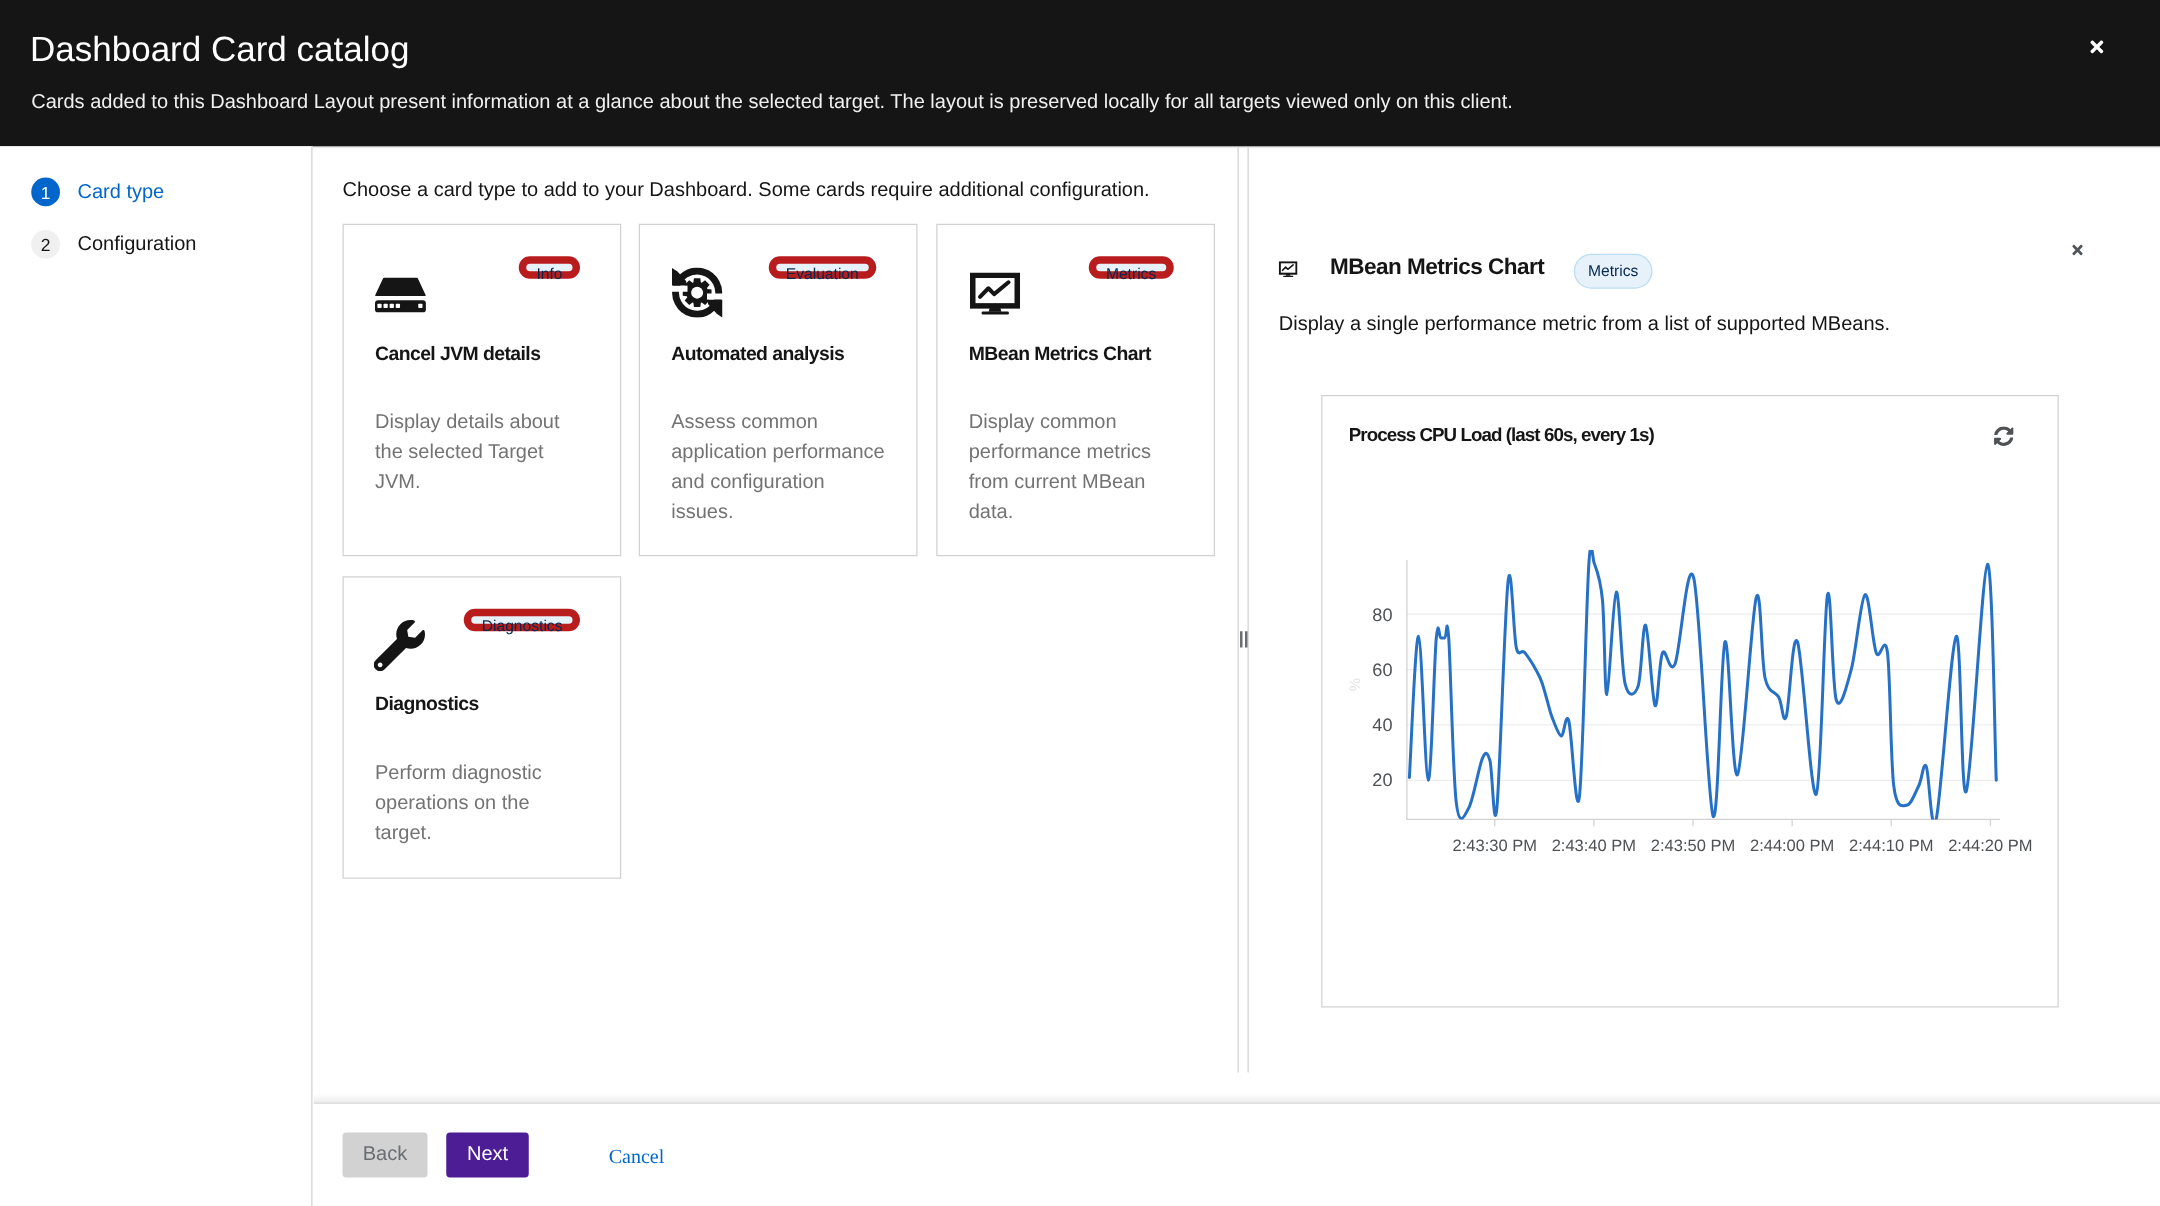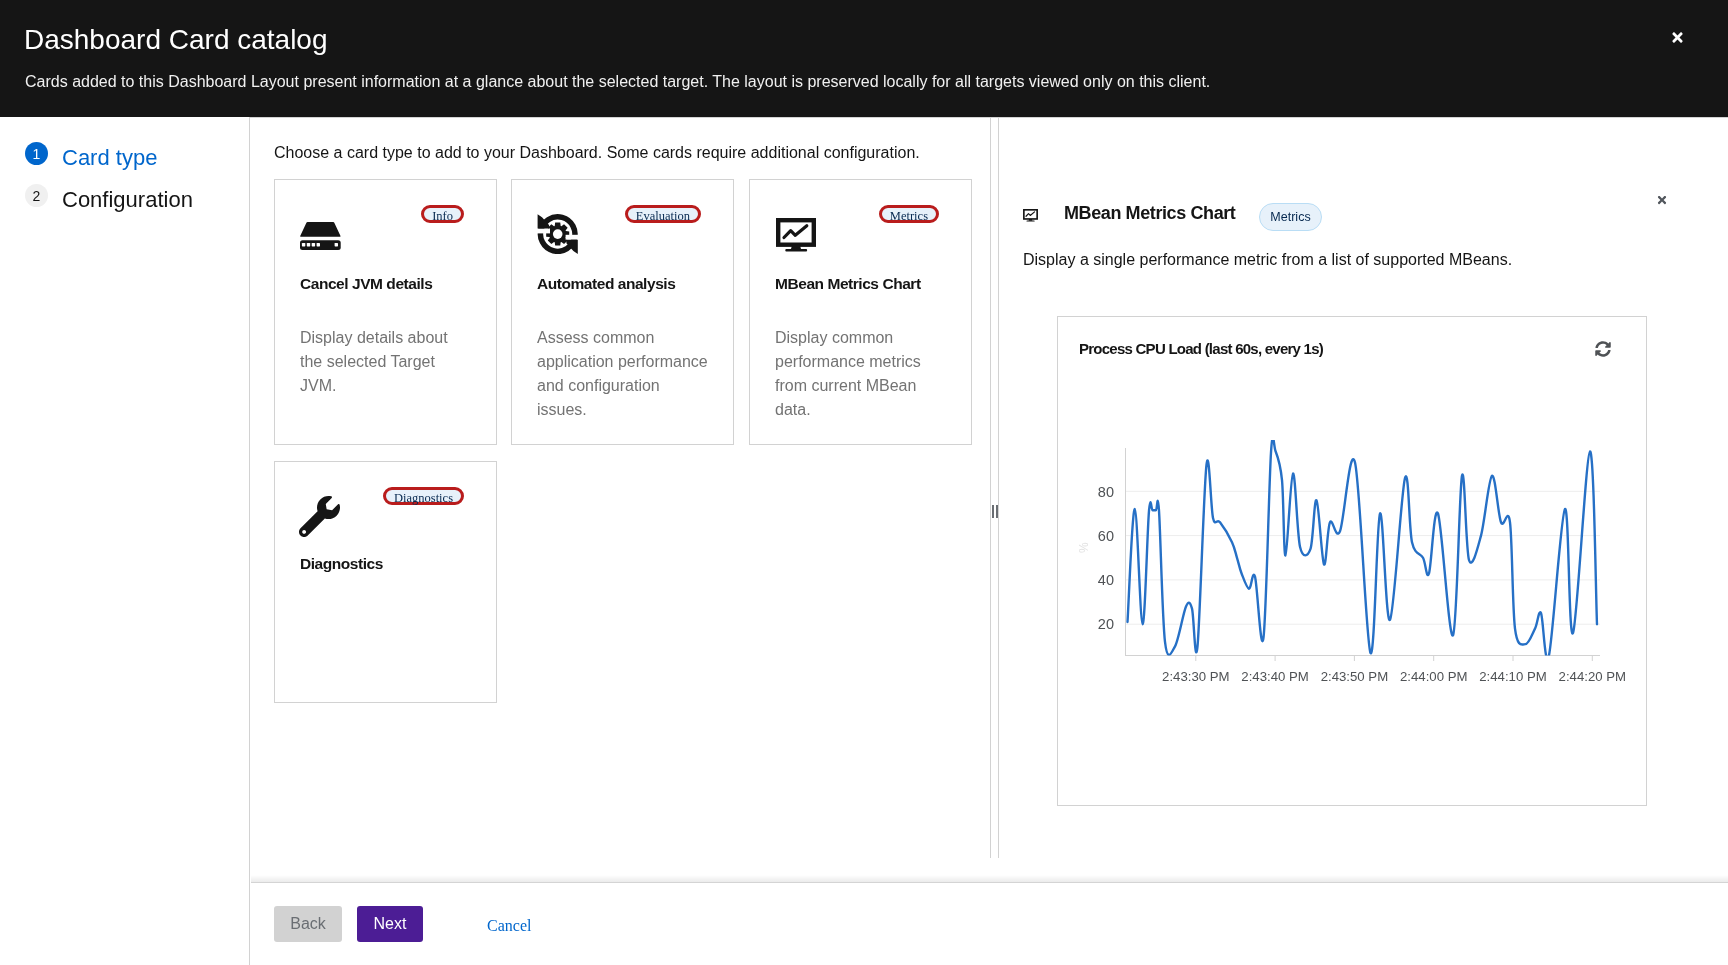--- a/index.html
+++ b/index.html
@@ -5,26 +5,26 @@
 * { margin:0; padding:0; box-sizing:border-box; }
 html,body { width:1728px; height:965px; background:#fff; font-family:"Liberation Sans",sans-serif; overflow:hidden; }
 .abs { position:absolute; }
 #page { position:relative; width:1728px; height:965px; }
 #hdr { left:0; top:0; width:1728px; height:117px; background:#151515; }
 #hdr h1 { position:absolute; left:24px; top:23.5px; font-size:28px; font-weight:400; color:#fff; }
 #hdr p { position:absolute; left:25px; top:73px; font-size:16px; color:#f0f0f0; }
 #body { left:0; top:117px; width:1728px; height:848px; border-top:1px solid #d2d2d2; }
 #nav { left:0; top:117px; width:250px; height:848px; border-right:1px solid #d2d2d2; background:#fff; }
 .stepc { position:absolute; width:23px; height:23px; border-radius:50%; font-size:14px; display:flex; align-items:center; justify-content:center; }
-.steplbl { position:absolute; font-size:22px; }
+.steplbl { position:absolute; font-size:16px; }
 #split1 { left:990px; top:118px; width:1px; height:740px; background:#d2d2d2; }
 #split2 { left:998px; top:118px; width:1px; height:740px; background:#d2d2d2; }
 #grip { left:992px; top:505px; width:6px; height:13px; border-left:2px solid #6a6e73; border-right:2px solid #6a6e73; }
 .card { position:absolute; width:223px; background:#fff; border:1px solid #d2d2d2; }
-.pill { position:absolute; height:18px; border-radius:9px; background:#e7f1fa; border:3px solid #b91c1c; color:#06284f; font-size:12.5px; line-height:16px; padding:0 8px; top:25px; right:32px;font-family:Liberation Serif, serif; }
+.pill { position:absolute; height:18px; border-radius:9px; background:#e7f1fa; border:6px solid #b91c1c; color:#06284f; font-size:12.5px; line-height:16px; padding:0 8px; top:25px; right:32px; }
 .ctitle { position:absolute; left:25px; top:95px; font-size:15.5px; font-weight:700; color:#151515; letter-spacing:-0.45px; }
 .cdesc { position:absolute; left:25px; top:146px; font-size:16px; line-height:24px; color:#737373; }
 .cicon { position:absolute; left:25px; }
 #choose { left:274px; top:144px; font-size:16px; color:#151515; }
 #dtitle { left:1064px; top:203px; font-size:18px; font-weight:700; color:#151515; letter-spacing:-0.4px; }
 #dpill { left:1259px; top:203px; width:63px; height:28px; border-radius:14px; background:#e7f1fa; border:1px solid #b9ddf5; color:#06284f; font-size:12.5px; text-align:center; line-height:26px; }
 #ddesc { left:1023px; top:251px; font-size:16px; color:#151515; }
 #pcard { left:1057px; top:316px; width:590px; height:490px; border:1px solid #d2d2d2; background:#fff; }
 #ptitle { left:1079px; top:340px; font-size:15px; font-weight:700; color:#151515; letter-spacing:-0.75px; }
 #fline { left:251px; top:882px; width:1477px; height:1px; background:#d4d4d4; }
@@ -96,20 +96,21 @@
     <div class="ctitle">MBean Metrics Chart</div>
     <div class="cdesc">Display common<br>performance metrics<br>from current MBean<br>data.</div>
   </div>
 
   <div class="card" style="left:274px;top:461px;height:242px;">
     <span class="pill">Diagnostics</span>
     <svg class="cicon" style="left:24px;top:34px" width="41" height="41" viewBox="0 0 512 512">
       <path fill="#151515" d="M507.73 109.1c-2.24-9.03-13.54-12.09-20.12-5.51l-74.36 74.36-67.88-11.31-11.31-67.88 74.36-74.36c6.62-6.62 3.43-17.9-5.66-20.16-47.38-11.74-99.55.91-136.58 37.93-39.64 39.64-50.55 97.1-34.05 147.2L18.74 402.76c-24.99 24.99-24.99 65.51 0 90.5 24.99 24.99 65.51 24.99 90.5 0l213.21-213.21c50.12 16.71 107.47 5.68 147.37-34.22 37.07-37.07 49.7-89.32 37.91-136.73zM64 472c-13.25 0-24-10.75-24-24 0-13.26 10.75-24 24-24s24 10.74 24 24c0 13.25-10.75 24-24 24z"></path>
     </svg>
     <div class="ctitle" style="top:93px">Diagnostics</div>
+    <div class="cdesc" style="top:145px">Perform diagnostic<br>operations on the<br>target.</div>
   </div>
 
   <div class="abs" id="split1"></div>
   <div class="abs" id="split2"></div>
   <div class="abs" id="grip"></div>
 
   <svg class="abs" style="left:1023px;top:209px" width="15" height="12.7" viewBox="0 0 40 34">
     <rect x="2.2" y="2.2" width="35.6" height="24.5" fill="none" stroke="#151515" stroke-width="4.4"></rect>
       <polyline points="8,19.5 14.7,12.6 19.3,17.3 30.8,7.8" fill="none" stroke="#151515" stroke-width="3.2" stroke-linecap="round" stroke-linejoin="round"></polyline>
       <path fill="#151515" d="M16.2 26.7 h7.6 l1.3 4.6 h-10.2 z"></path>

